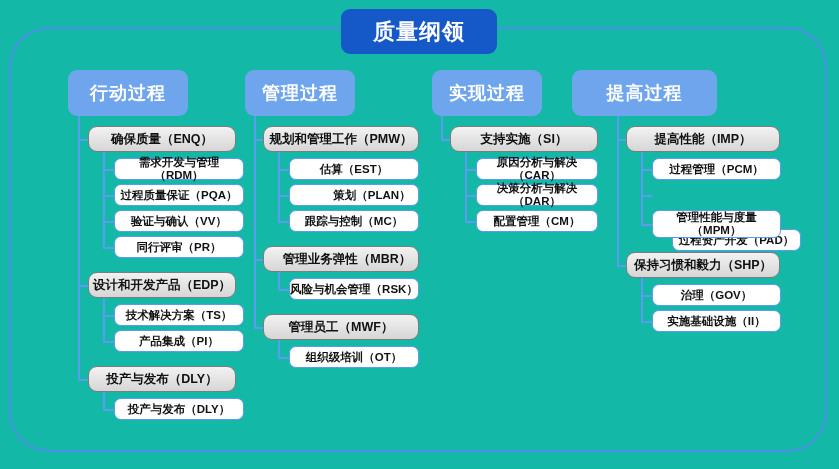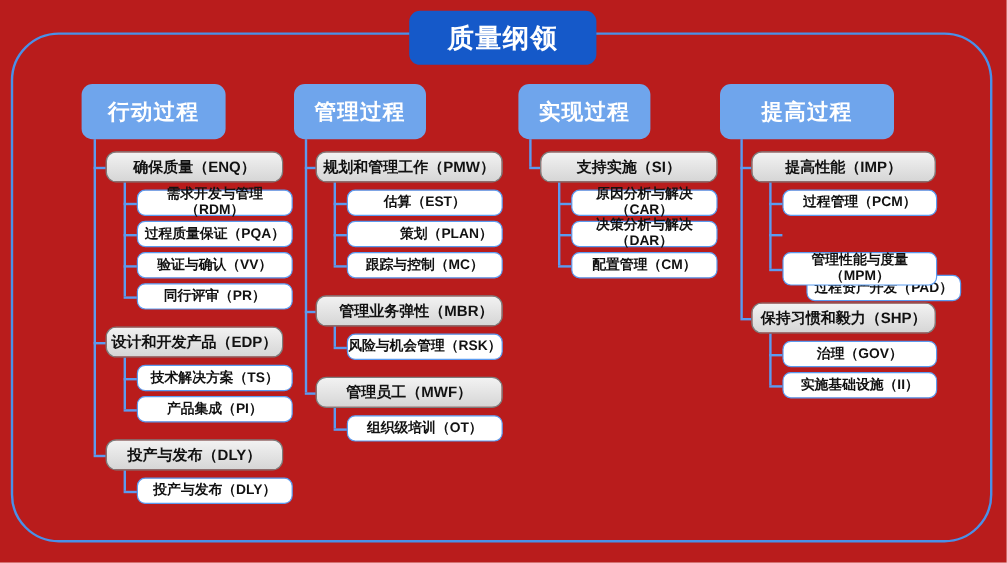--- a/index.html
+++ b/index.html
@@ -4,21 +4,21 @@
 <style>
   html,body{margin:0;padding:0;background:#ffffff;}
   body{
     font-family:"Liberation Sans","DejaVu Sans",sans-serif;
     -webkit-font-smoothing:antialiased;
   }
   #canvas{
     position:relative;
     width:839px;
     height:469px;
-    background:#b91c1c;
+    background:#14b8a6;
     overflow:hidden;
   }
   
   #frame{
     position:absolute;
     left:9px; top:27px;
     width:818px; height:425px;
     border:2px solid #4a90e8;
     border-radius:40px;
     box-sizing:border-box;
@@ -199,21 +199,21 @@
       <div class="leaf-box" style="left: 476px; top: 184px; width: 122px; height: 22px;">
         <span>决策分析与解决（DAR）</span>
       </div>
       <div class="ln h" style="left: 465px; top: 195px; width: 11px;"></div>
       <div class="leaf-box" style="left: 476px; top: 210px; width: 122px; height: 22px;">
         <span>配置管理（CM）</span>
       </div>
       <div class="ln h" style="left: 465px; top: 221px; width: 11px;"></div>
       <div class="ln v" style="left: 465px; top: 152px; height: 69px;"></div>
       <div class="ln v" style="left: 441px; top: 116px; height: 23px;"></div>
-      <div class="col-header" style="left: 600px; top: 70px; width: 145px;">
+      <div class="col-header" style="left: 572px; top: 70px; width: 145px;">
         <span>提高过程</span>
       </div>
       <div class="group-box" style="left: 626px; top: 126px; width: 154px; height: 26px;">
         <span>提高性能（IMP）</span>
       </div>
       <div class="ln h" style="left: 617px; top: 139px; width: 9px;"></div>
       <div class="leaf-box" style="left: 652px; top: 158px; width: 129px; height: 22px;">
         <span>过程管理（PCM）</span>
       </div>
       <div class="ln h" style="left: 641px; top: 169px; width: 11px;"></div>

